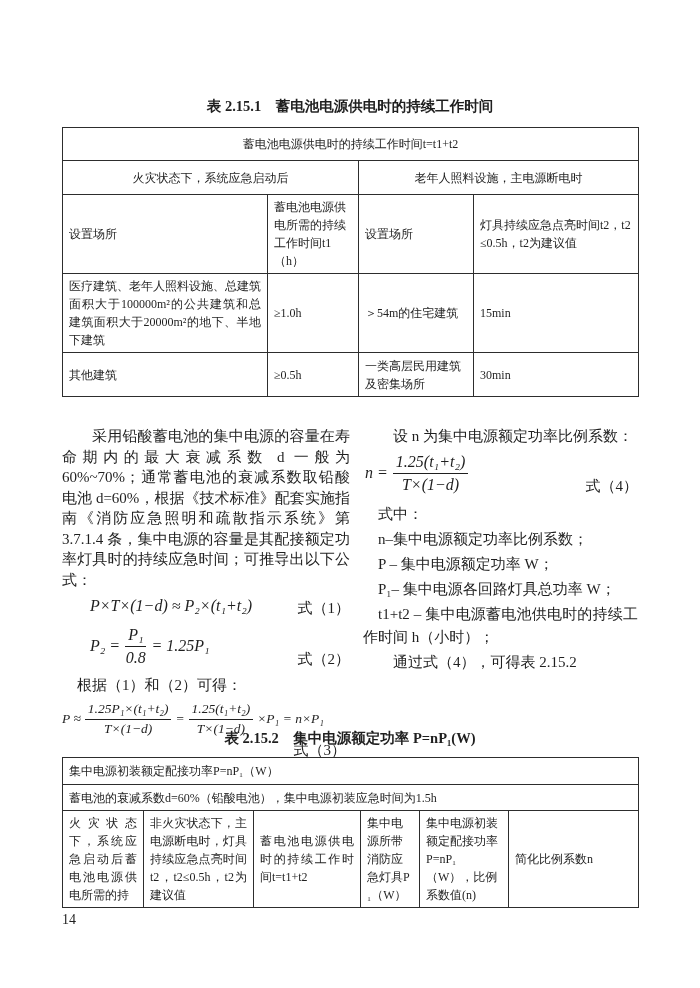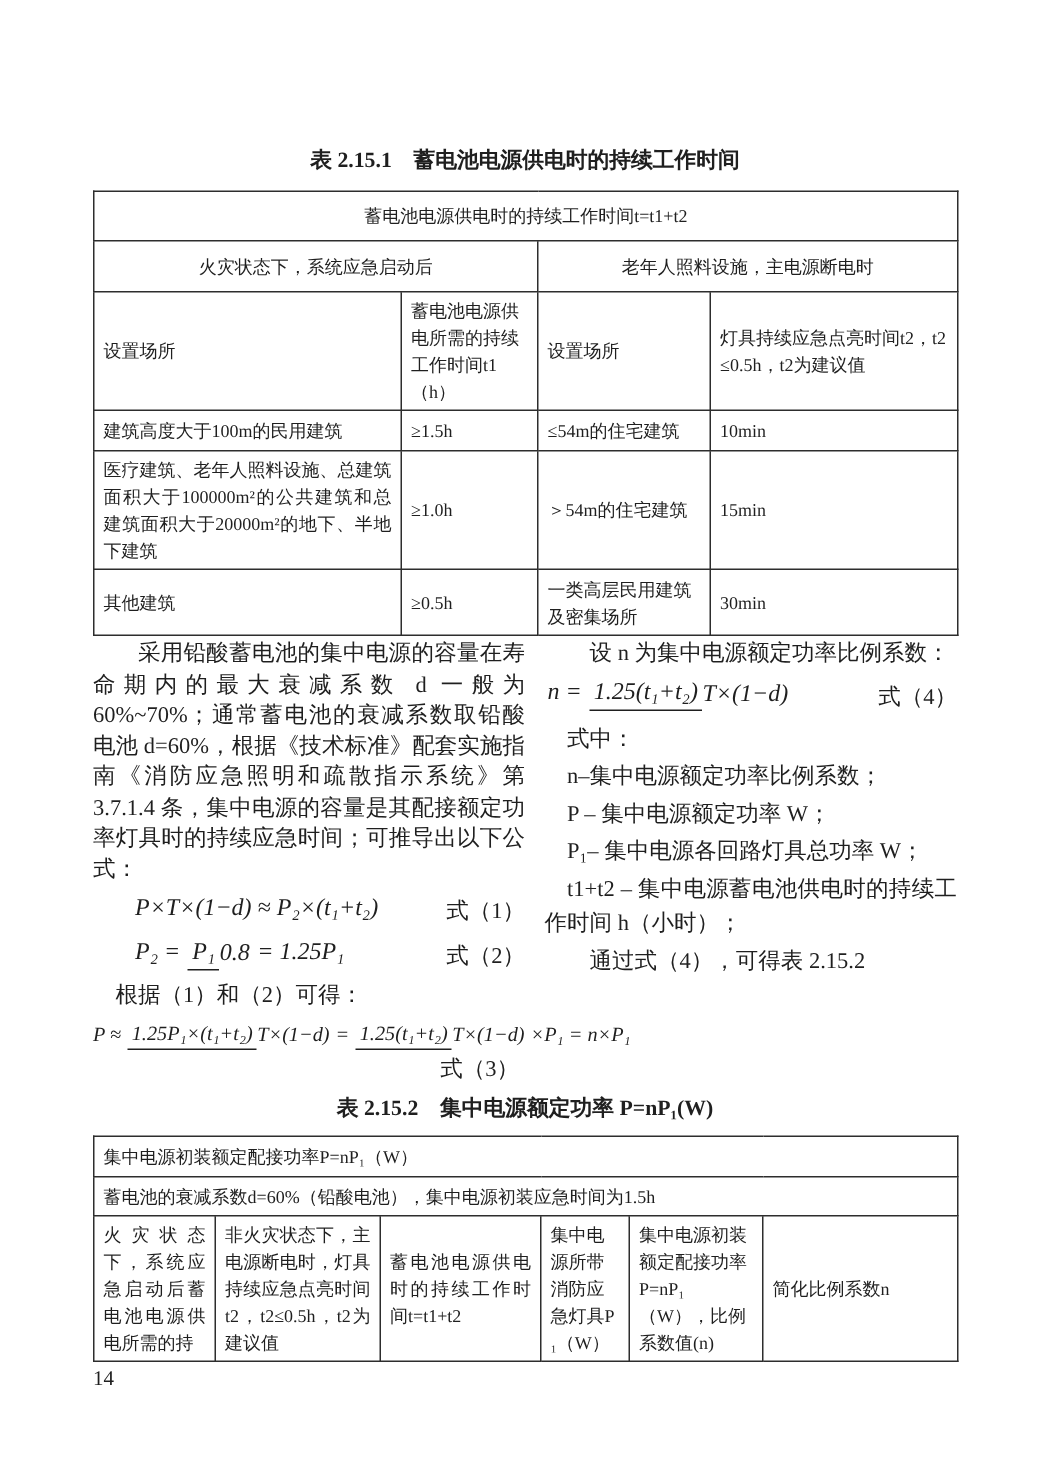--- a/index.html
+++ b/index.html
@@ -58,21 +58,21 @@
   .f-row {
     display:flex; justify-content:space-between; align-items:flex-end;
   }
   .math {
     font-style:italic; font-size:16px;
     display:inline-flex; align-items:center; gap:3px;
     white-space:nowrap;
   }
   .math-sm { font-size:13.5px; gap:2px; }
   .frac {
-    display:inline-flex; flex-direction:row; align-items:center;
+    display:inline-flex; flex-direction:column; align-items:center;
     vertical-align:middle; line-height:1.25; margin:0 2px;
   }
   .frac .num { border-bottom:1px solid #1f1f1f; padding:0 3px 1px; }
   .frac .den { padding-top:1px; }
   .eq-label {
     font-style:normal; font-size:15px; white-space:nowrap;
     line-height:18px;
   }
   .label-line { text-align:right; padding-right:4px; margin-top:2px; }
   .f1row { margin-top:6px; padding-left:28px; }
@@ -106,26 +106,20 @@
     </tr>
     <tr class="t1-r2">
       <td colspan="2" class="ctr">火灾状态下，系统应急启动后</td>
       <td colspan="2" class="ctr">老年人照料设施，主电源断电时</td>
     </tr>
     <tr>
       <td>设置场所</td>
       <td>蓄电池电源供电所需的持续工作时间t1（h）</td>
       <td>设置场所</td>
       <td>灯具持续应急点亮时间t2，t2≤0.5h，t2为建议值</td>
-    </tr>
-    <tr class="t1-r4">
-      <td>建筑高度大于100m的民用建筑</td>
-      <td>≥1.5h</td>
-      <td>≤54m的住宅建筑</td>
-      <td>10min</td>
     </tr>
     <tr>
       <td style="text-align:justify">医疗建筑、老年人照料设施、总建筑面积大于100000m²的公共建筑和总建筑面积大于20000m²的地下、半地下建筑</td>
       <td>≥1.0h</td>
       <td>＞54m的住宅建筑</td>
       <td>15min</td>
     </tr>
     <tr class="t1-r6">
       <td>其他建筑</td>
       <td>≥0.5h</td>

